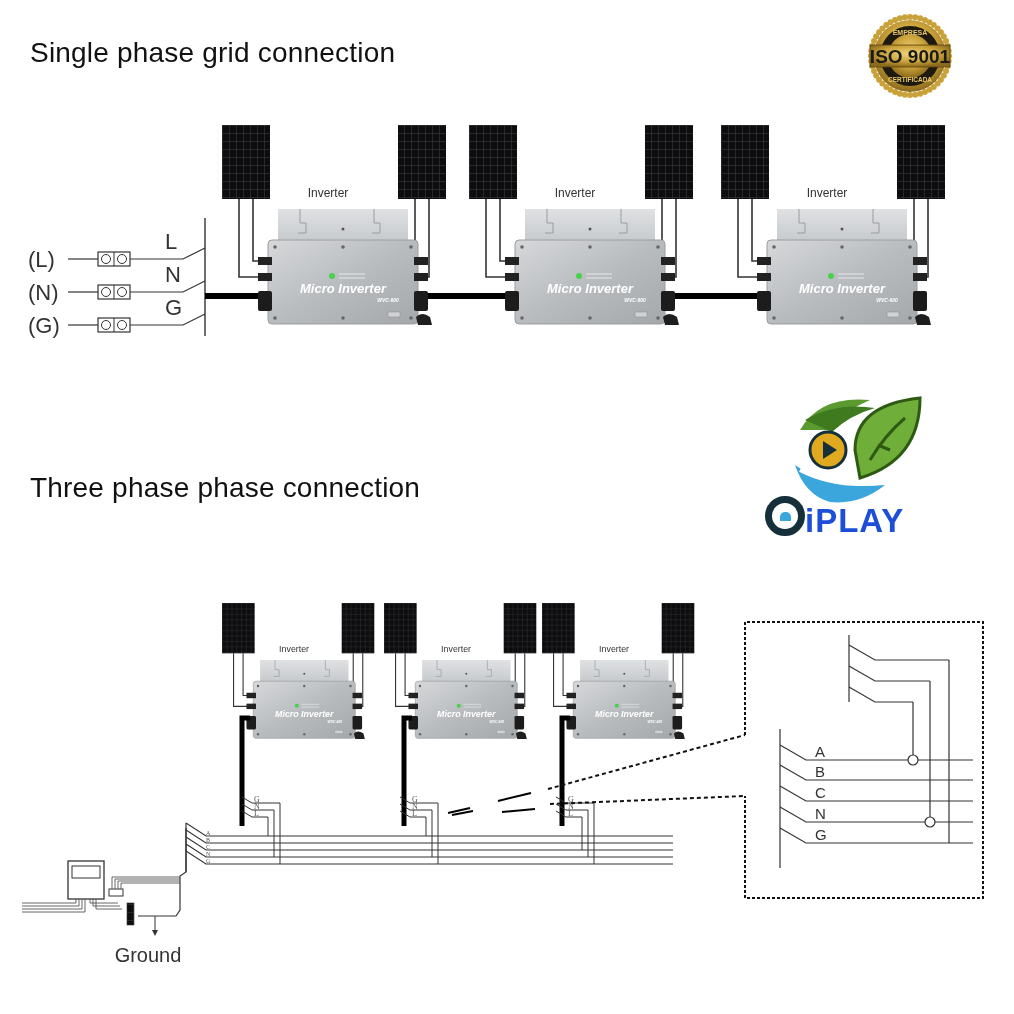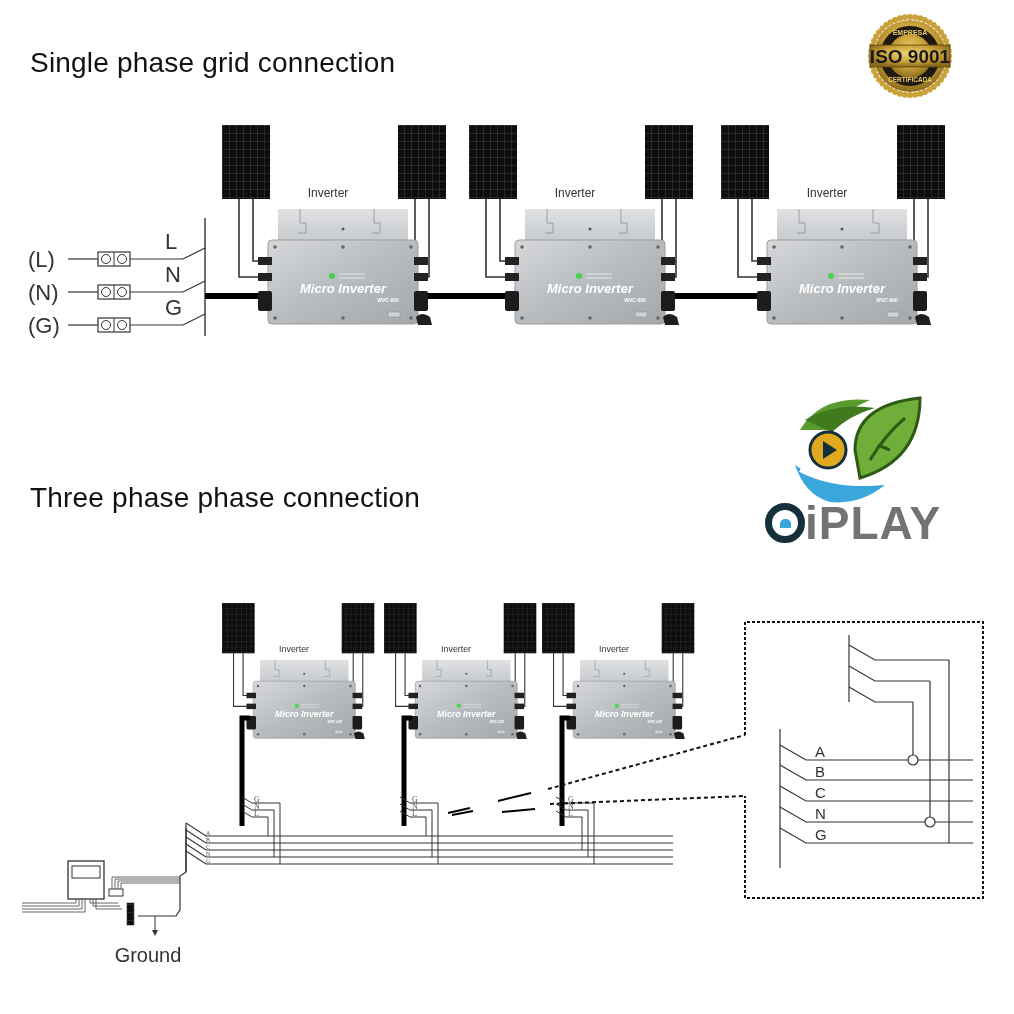--- a/index.html
+++ b/index.html
@@ -1,23 +1,23 @@
 <!DOCTYPE html>
 <html><head>
 <meta charset="utf-8">
 <style>
   html,body{margin:0;padding:0;background:#ffffff;}
   body{width:1014px;height:1014px;position:relative;overflow:hidden;font-family:"Liberation Sans","DejaVu Sans",sans-serif;}
-  .title{position:absolute;font-size:28px;color:#111;letter-spacing:0.2px;margin-top:10px;}
+  .title{position:absolute;font-size:28px;color:#111;letter-spacing:0.2px;}
   #diagram{position:absolute;left:0;top:0;}
   .lbl{font-family:"Liberation Sans","DejaVu Sans",sans-serif;fill:#333;}
   .tiny{font-family:"Liberation Serif","DejaVu Serif",serif;fill:#555;}
   .badge{position:absolute;left:868px;top:14px;width:84px;height:84px;}
   .logo{position:absolute;left:760px;top:390px;width:206px;height:160px;}
-  .logo-text{position:absolute;left:765px;top:496px;font-size:46px;font-weight:bold;color:#737373;letter-spacing:1px;font-family:"Liberation Sans","DejaVu Sans",sans-serif;}
+  .logo-text{position:absolute;left:765px;top:496px;font-size:33px;font-weight:bold;color:#1d4ed8;letter-spacing:1px;font-family:"Liberation Sans","DejaVu Sans",sans-serif;}
 </style>
 </head>
 <body>
 
 <div class="title" style="left:30px;top:37px;">Single phase grid connection</div>
 <div class="title" style="left:30px;top:472px;">Three phase phase connection</div>
 
 <svg class="badge" viewBox="0 0 84 84">
   <defs>
     <radialGradient id="gold" cx="50%" cy="40%" r="60%">

